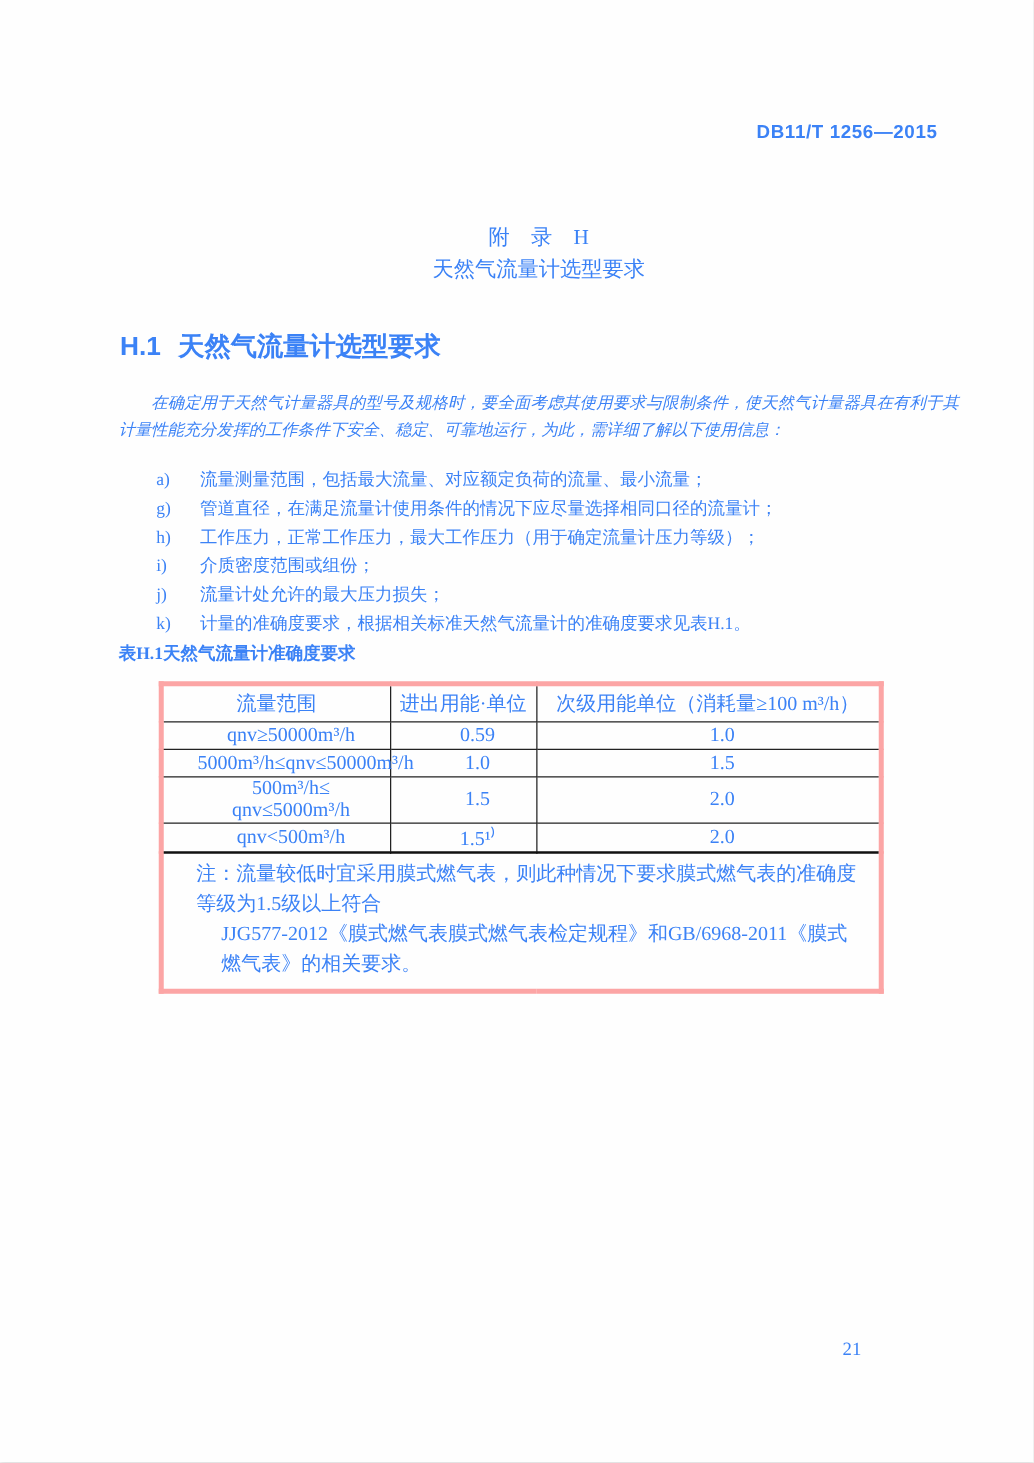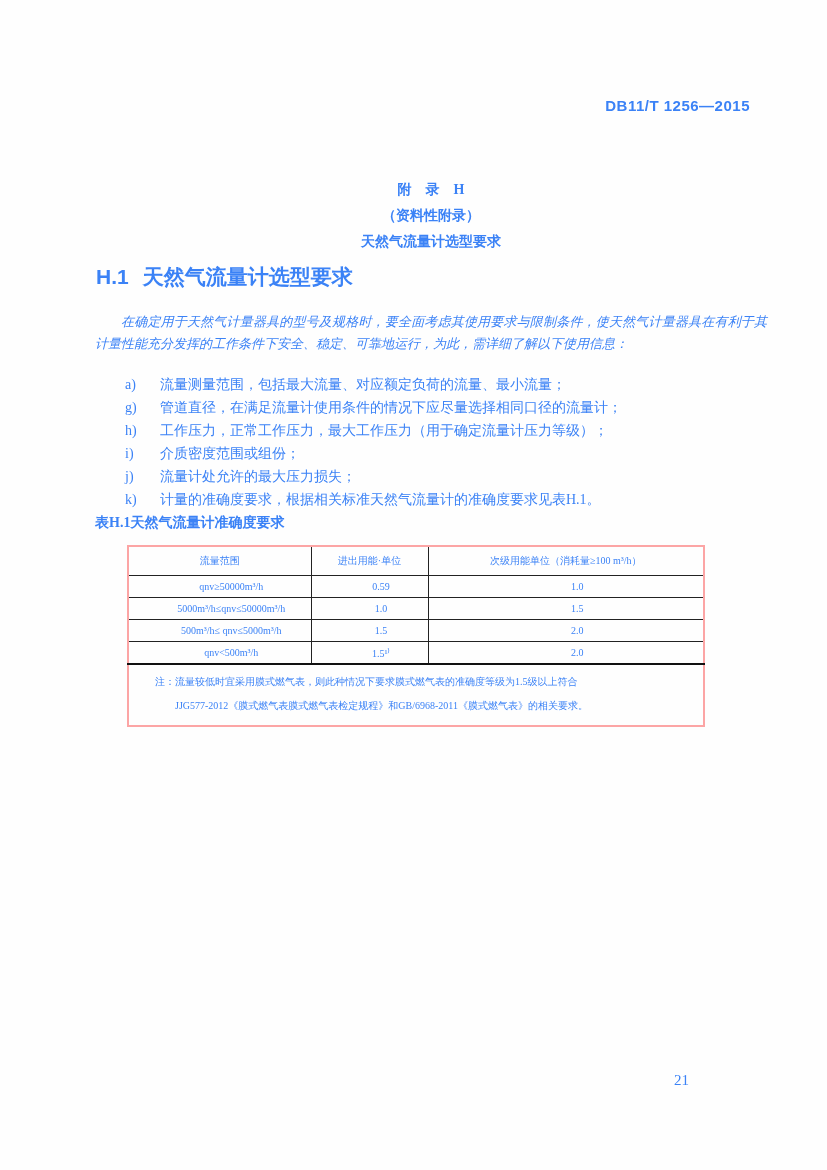--- a/index.html
+++ b/index.html
@@ -23,23 +23,23 @@
     font-weight: bold;
     font-size: 15px;
     letter-spacing: 0.5px;
   }
   .titles {
     position: absolute;
     top: 177px;
     left: 95px;
     width: 672px;
     text-align: center;
-    font-size: 14px;
+    font-size: 17px;
     line-height: 26px;
-    font-weight: bold;
+    font-weight: normal;
   }
   .section-heading {
     position: absolute;
     top: 263px;
     left: 96px;
     font-size: 21px;
     font-weight: bold;
     font-family: "Liberation Sans", sans-serif;
   }
   .section-heading .sec-num { margin-right: 14px; }
@@ -71,22 +71,22 @@
     font-size: 14px;
     font-weight: bold;
   }
   table.acc-table {
     position: absolute;
     top: 545px;
     left: 127px;
     width: 576px;
     border-collapse: collapse;
     table-layout: fixed;
-    font-size: 10px;
-    border: 2px solid #fca5a5;
+    font-size: 16px;
+    border: 4px solid #fca5a5;
   }
   .acc-table th, .acc-table td {
     border: 1px solid #222;
     text-align: center;
     font-weight: normal;
     padding: 0 4px;
   }
   .acc-table thead th { height: 28px; }
   .acc-table tbody td { height: 21px; padding-left: 27px; }
   .acc-table td.note-cell {
@@ -106,21 +106,20 @@
 </style>
 </head>
 <body>
 
 <div class="page">
 
   <div class="doc-number">DB11/T 1256—2015</div>
 
   <div class="titles">
     <div>附　录　H</div>
-    <div>（资料性附录）</div>
     <div>天然气流量计选型要求</div>
   </div>
 
   <div class="section-heading">
     <span class="sec-num">H.1</span><span>天然气流量计选型要求</span>
   </div>
 
   <div class="para">在确定用于天然气计量器具的型号及规格时，要全面考虑其使用要求与限制条件，使天然气计量器具在有利于其计量性能充分发挥的工作条件下安全、稳定、可靠地运行，为此，需详细了解以下使用信息：</div>
 
   <div class="req-list">

